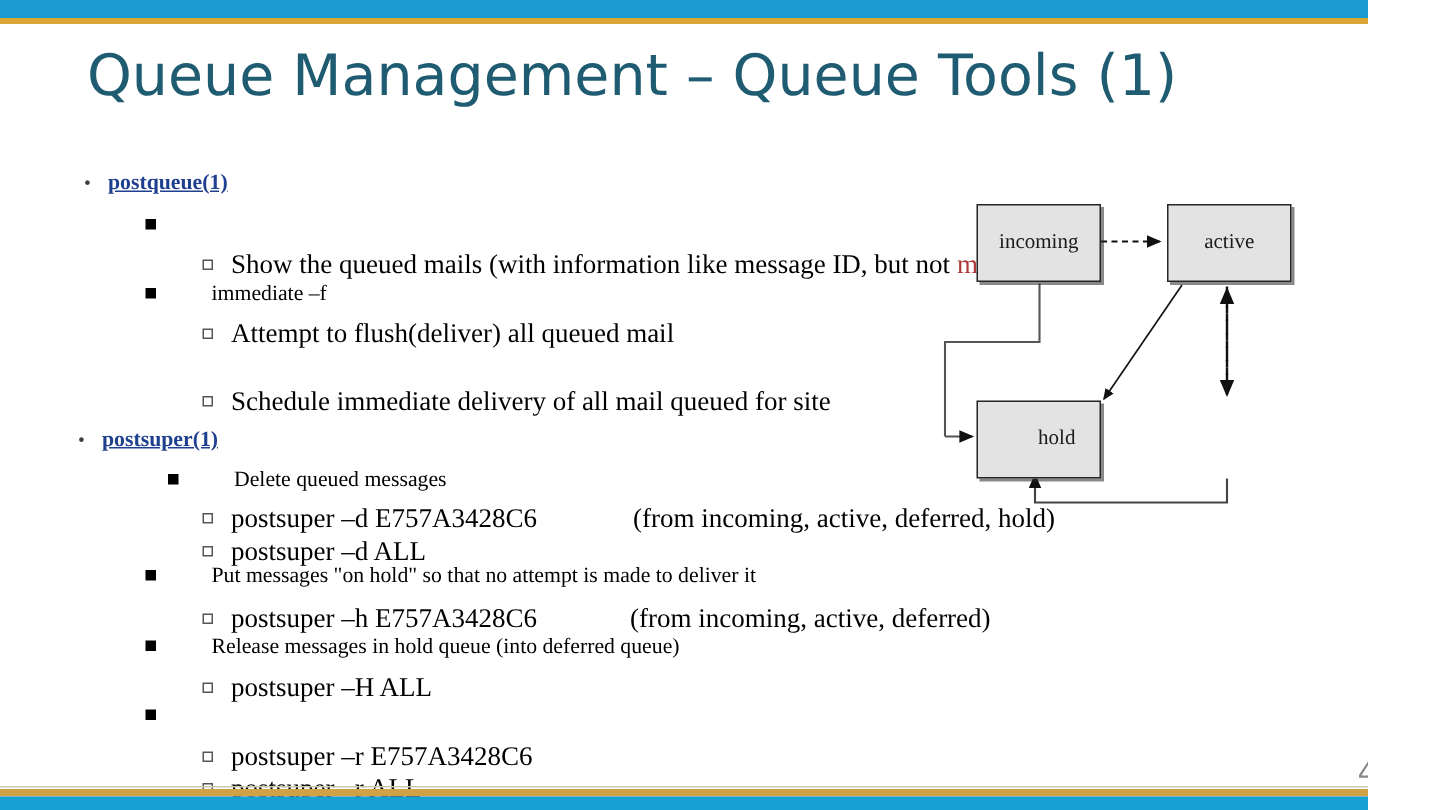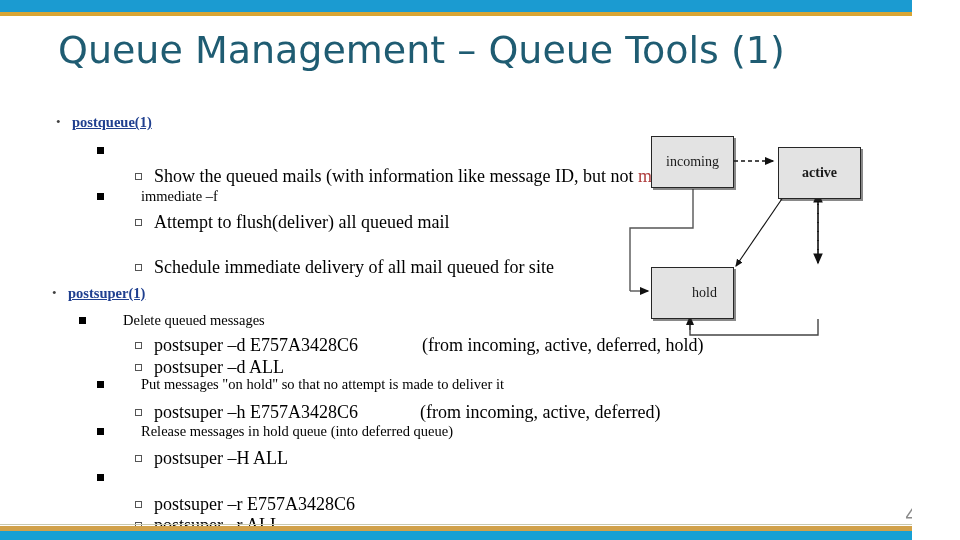--- a/index.html
+++ b/index.html
@@ -178,21 +178,21 @@
     </div>
 
     <div class="l3" style="left:135px; top:153px;">
       <span class="hollow"></span><span>Schedule immediate delivery of all mail queued for site</span>
     </div>
 
     <div class="l1" style="left:52px; top:181px;">
       <span class="l1-bullet">•</span><span class="l1-text">postsuper(1)</span>
     </div>
 
-    <div class="l2" style="left:79px; top:208px;">
+    <div class="l2" style="left:112px; top:208px;">
       <span class="sq"></span><span>Delete queued messages</span>
     </div>
     <div class="l3" style="left:135px; top:231px;">
       <span class="hollow"></span><span>postsuper –d E757A3428C6</span><span class="gap-note">(from incoming, active, deferred, hold)</span>
     </div>
     <div class="l3" style="left:135px; top:253px;">
       <span class="hollow"></span><span>postsuper –d ALL</span>
     </div>
 
     <div class="l2" style="left:97px; top:272px;">
@@ -243,21 +243,21 @@
       <line x1="203" y1="66" x2="203" y2="138" stroke="#111" stroke-width="1.6" stroke-dasharray="5,4" marker-end="url(#ahd)"></line>
       <line x1="203" y1="138" x2="203" y2="68" stroke="#111" stroke-width="1.6" stroke-dasharray="5,4" marker-end="url(#ahd)"></line>
 
       <path d="M203,194 L203,210 L75,210 L75,199" fill="none" stroke="#444" stroke-width="1.4"></path>
       <line x1="75" y1="205" x2="75" y2="192" stroke="#444" stroke-width="1.4" marker-end="url(#ah)"></line>
     </svg>
 
     <div class="qbox" style="left:36px; top:11px; width:83px; height:52px;">
       <span>incoming</span>
     </div>
-    <div class="qbox" style="left:163px; top:22px; width:83px; height:52px;font-weight:bold;">
+    <div class="qbox" style="left:163px; top:11px; width:83px; height:52px;">
       <span>active</span>
     </div>
     <div class="qbox" style="left:36px; top:142px; width:83px; height:52px;padding-left:24px;">
       <span>hold</span>
     </div>
   </div>
 
   <div class="pagenum">43</div>
 
   <div class="thin-rule"></div>

